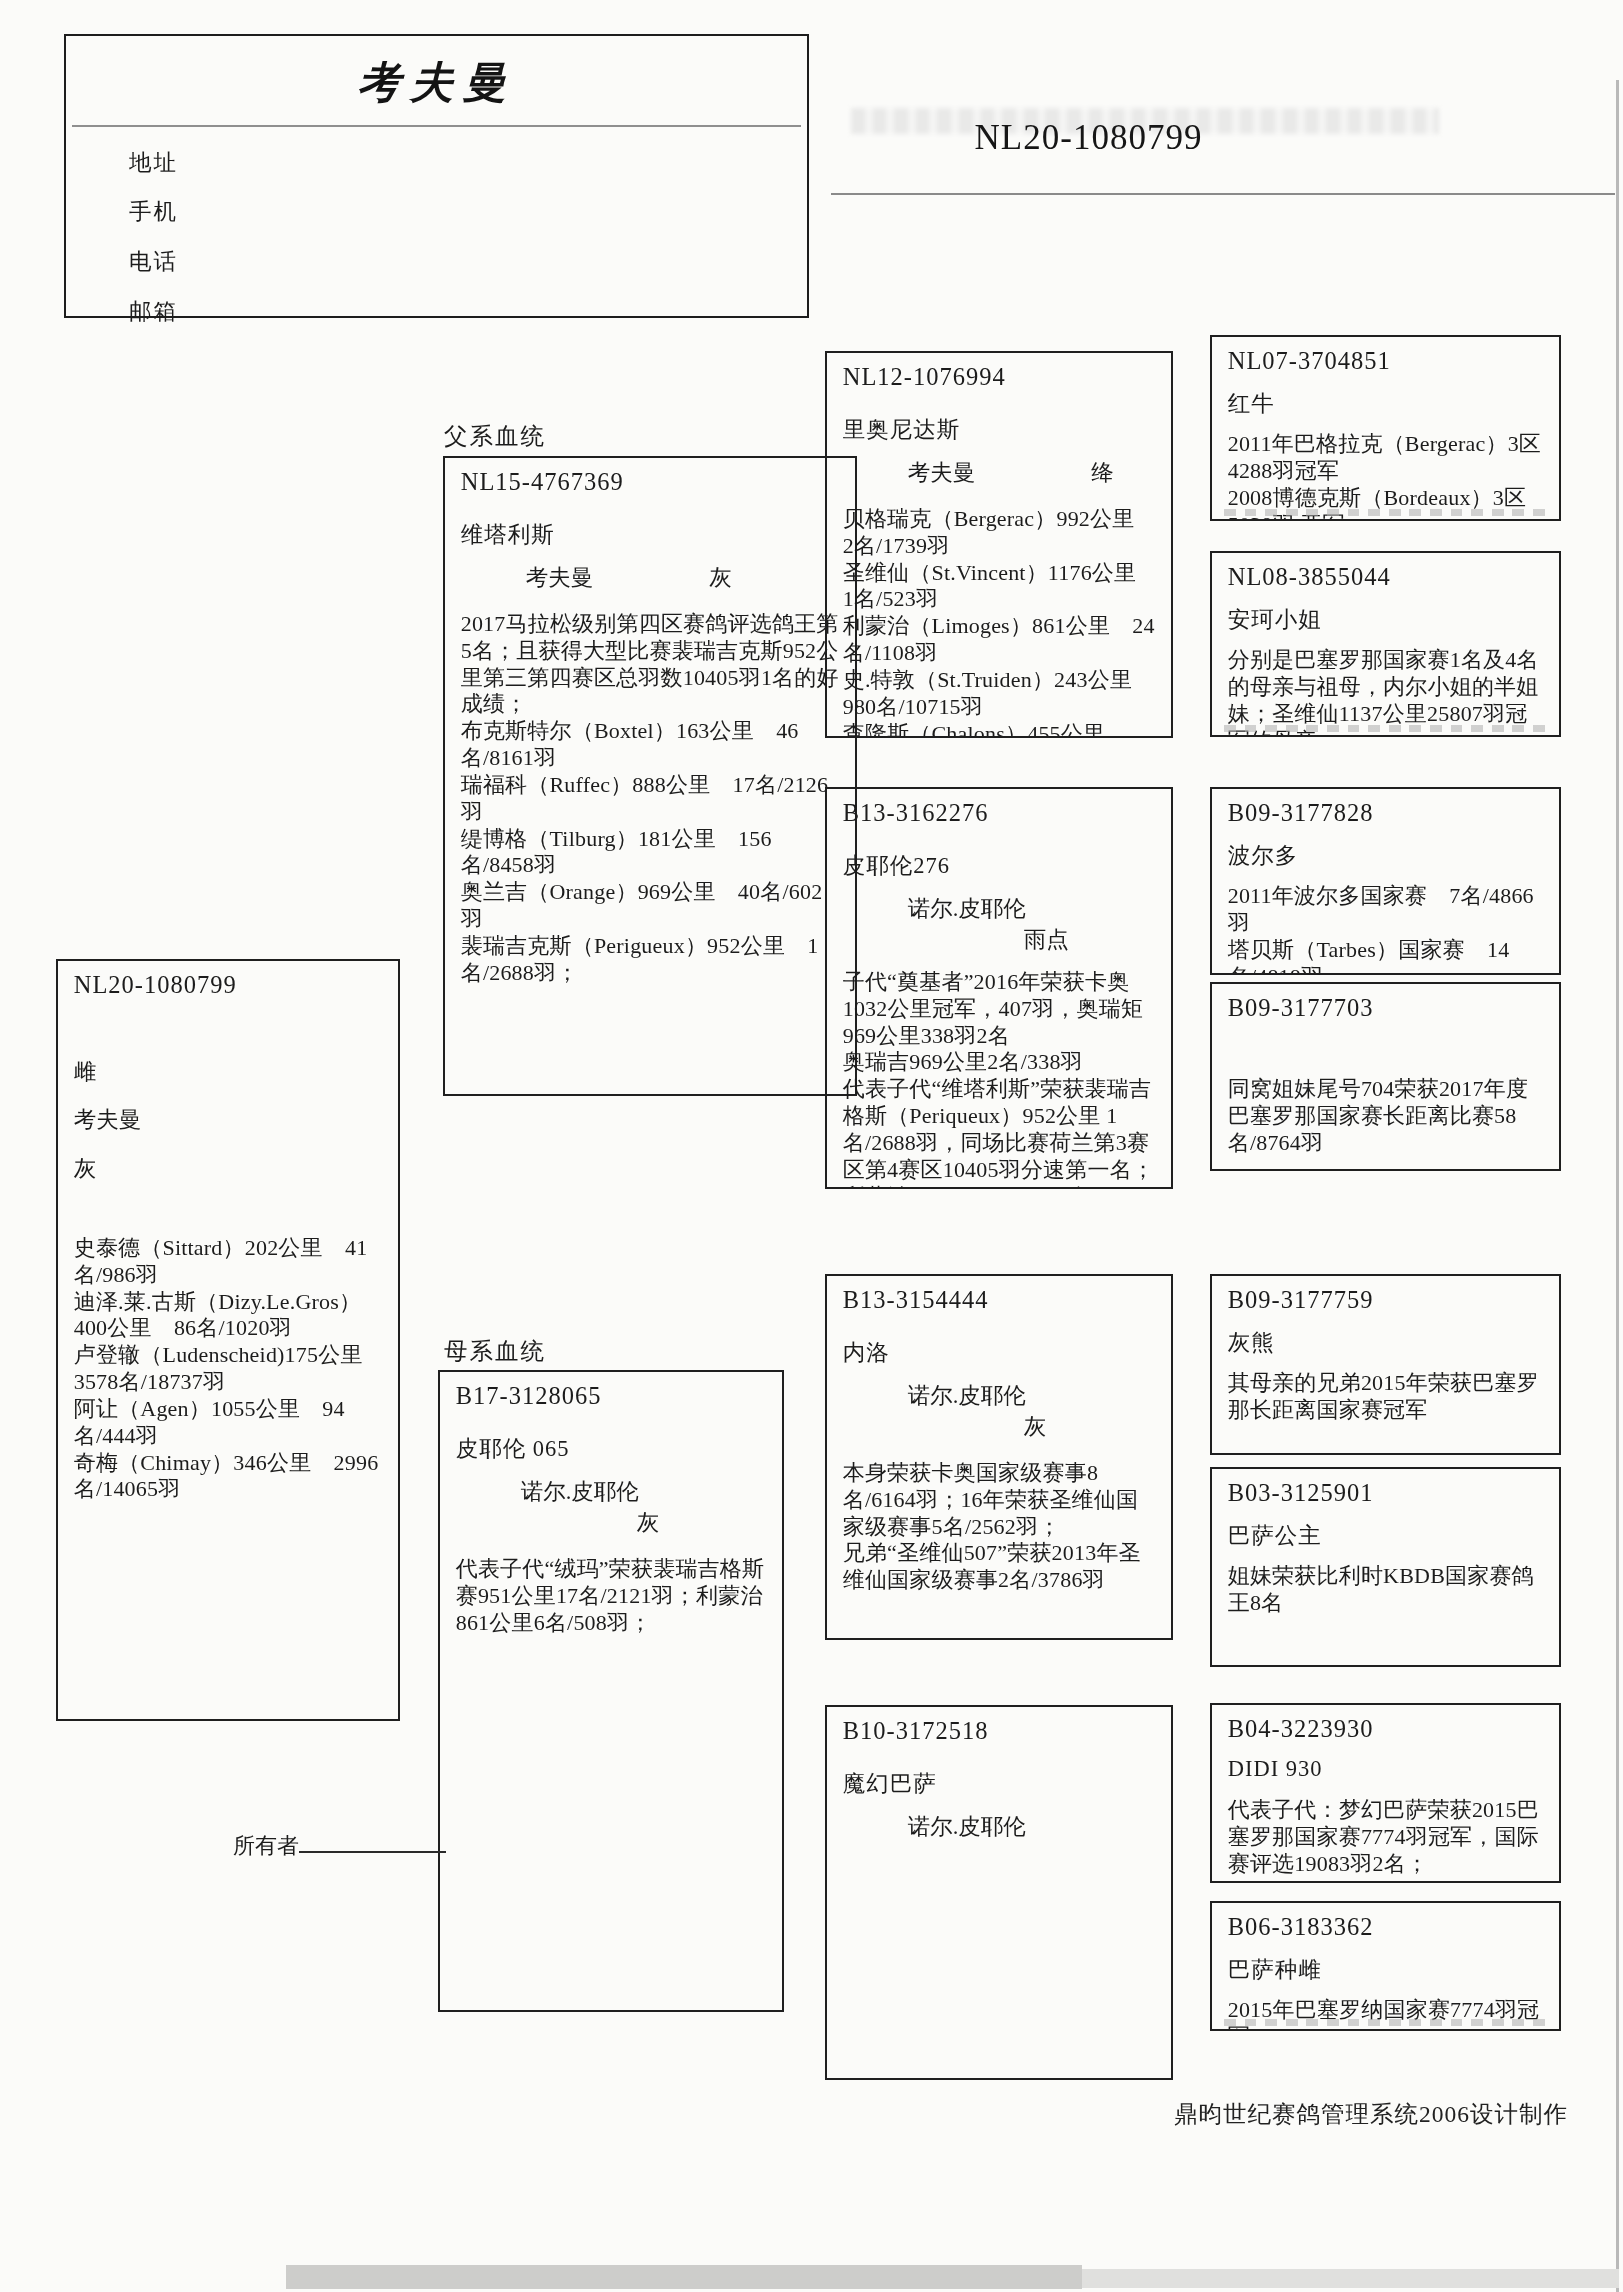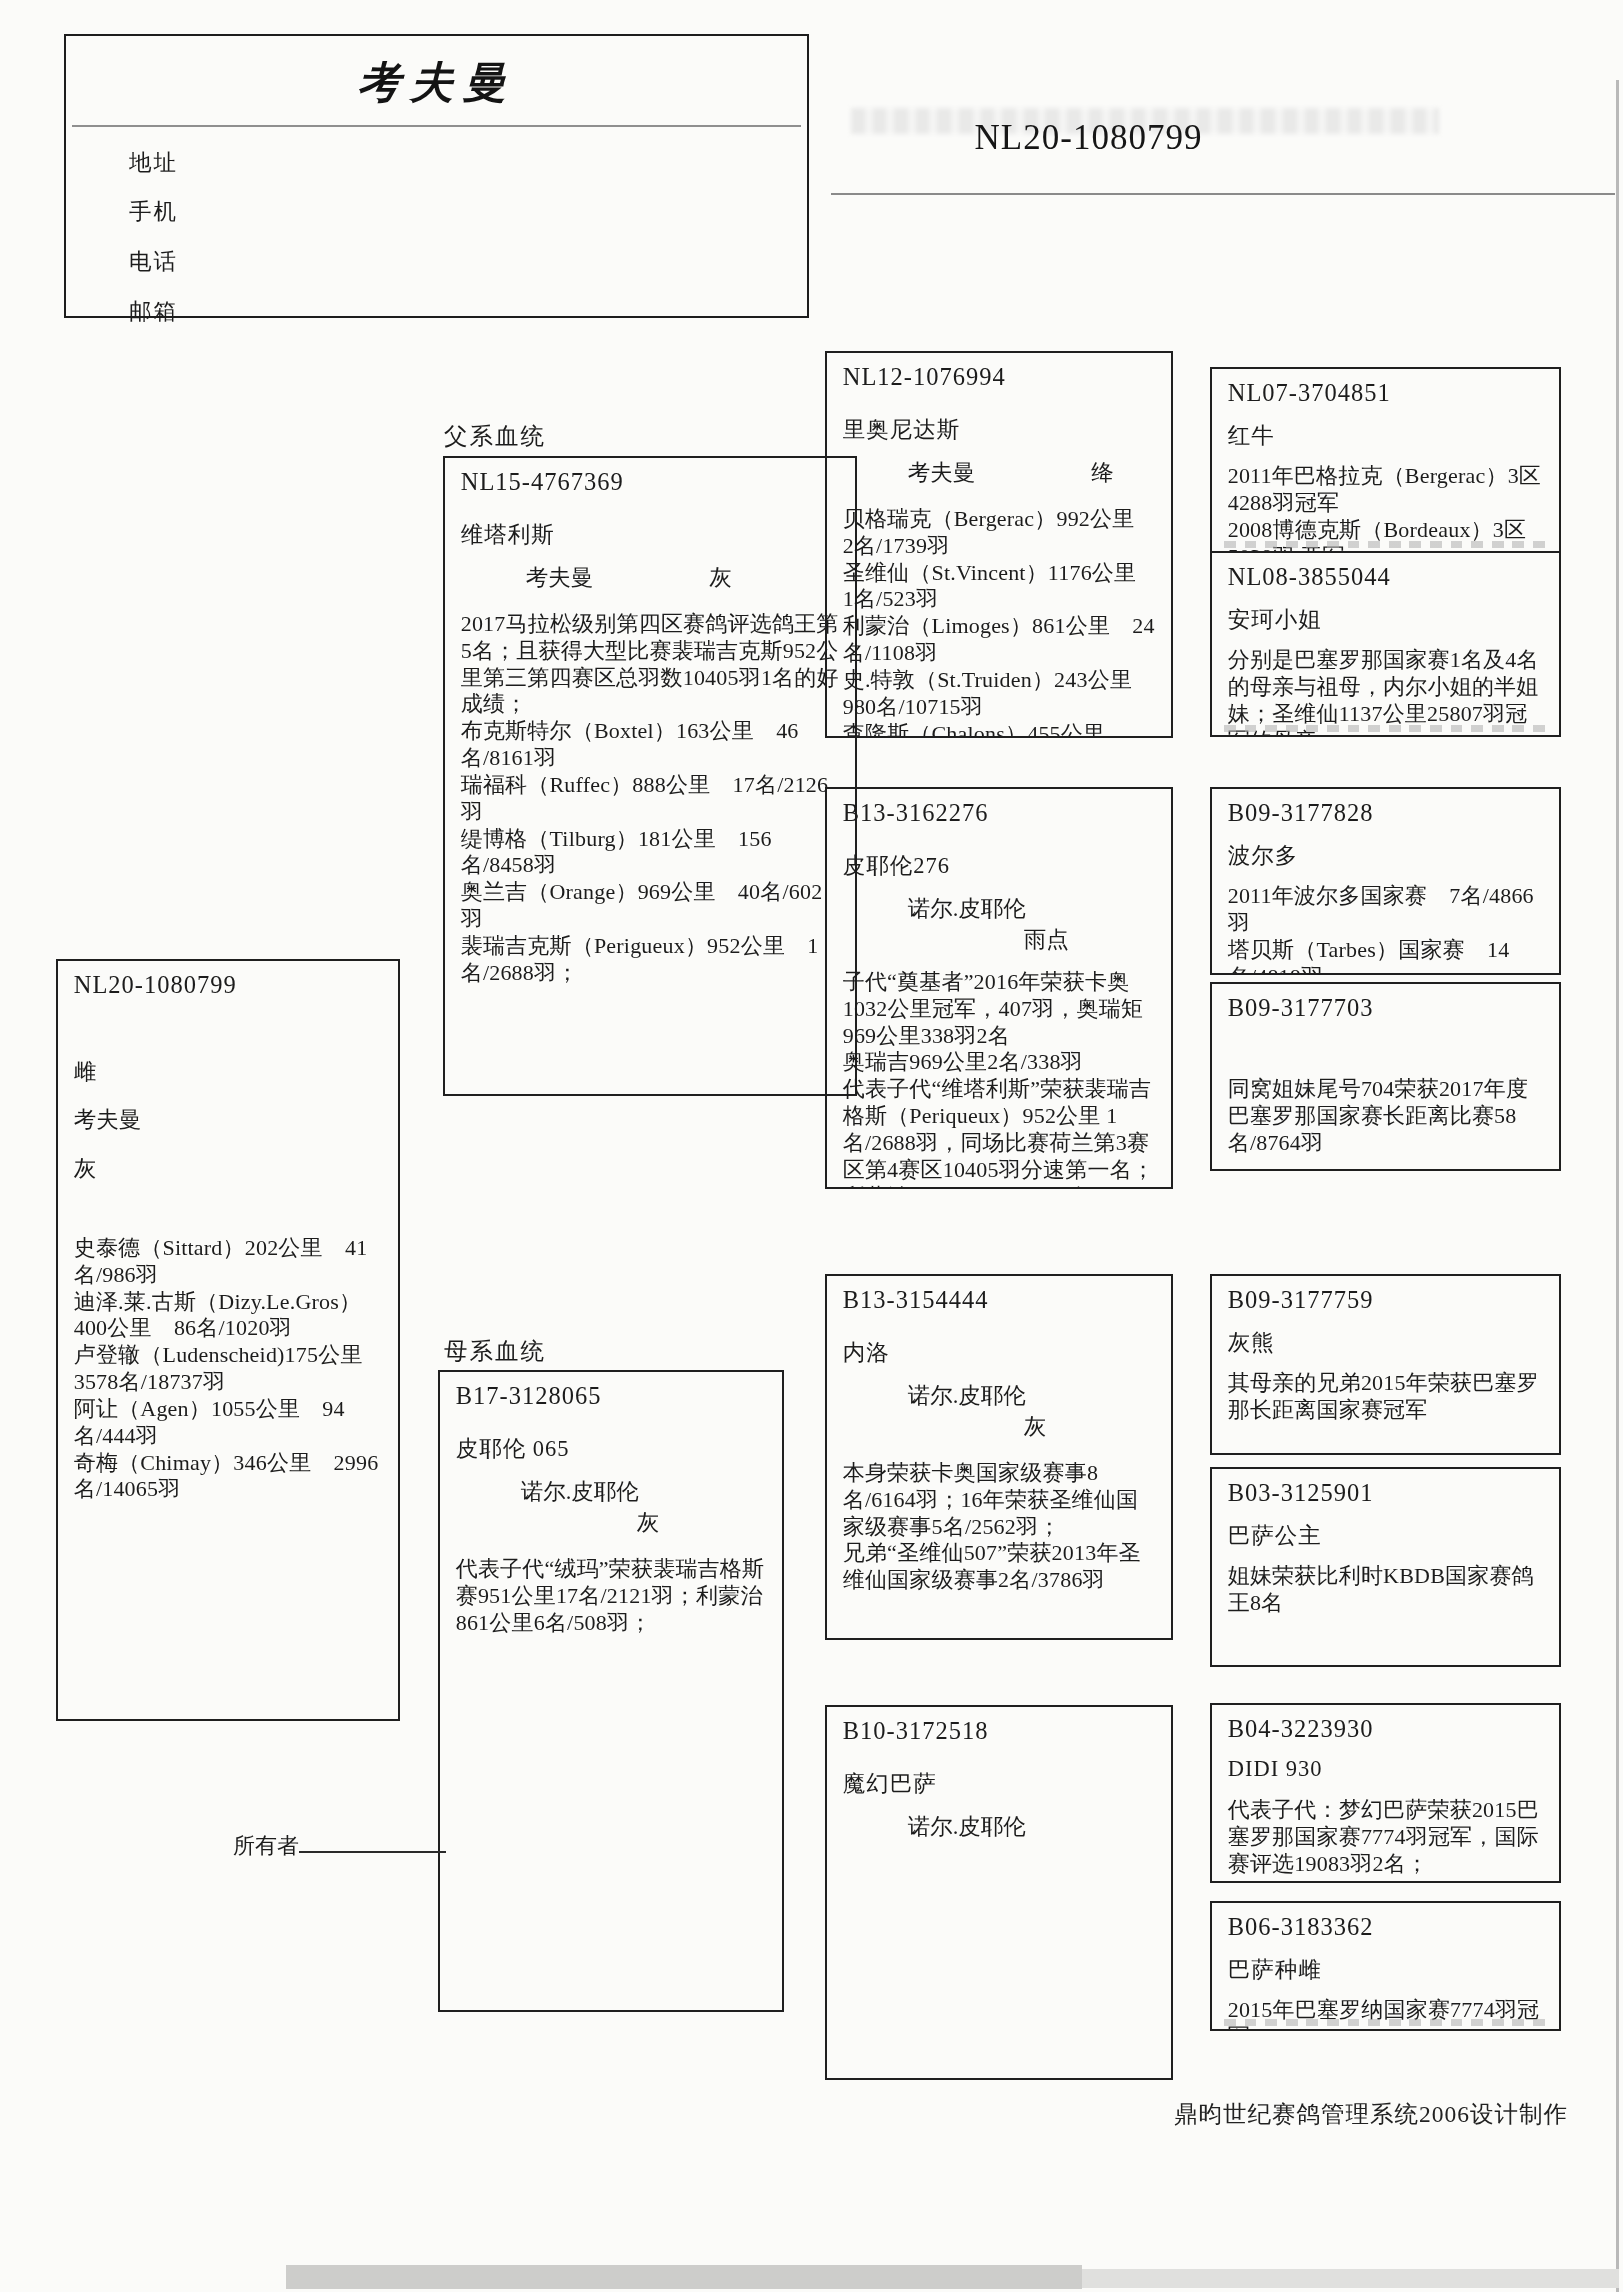--- a/index.html
+++ b/index.html
@@ -163,21 +163,21 @@
     <div class="desc">本身荣获卡奥国家级赛事8名/6164羽；16年荣获圣维仙国家级赛事5名/2562羽；
 兄弟“圣维仙507”荣获2013年圣维仙国家级赛事2名/3786羽</div>
   </div>
 
   <div class="pbox" style="left:825px; top:1705px; width:348px; height:375px;">
     <div class="ring">B10-3172518</div>
     <div class="pname">魔幻巴萨</div>
     <div class="bline"><span>诺尔.皮耶伦</span><span class="pcolor"></span></div>
   </div>
 
-  <div class="pbox" style="left:1210px; top:367px; width:351px; height:186px;">
+  <div class="pbox" style="left:1210px; top:335px; width:351px; height:186px;">
     <div class="ring">NL07-3704851</div>
     <div class="pname" style="margin-top:13.7px;">红牛</div>
     <div class="desc" style="margin-top:11.8px;">2011年巴格拉克（Bergerac）3区4288羽冠军
 2008博德克斯（Bordeaux）3区 5038羽 亚军</div>
     <div class="cutline"></div>
   </div>
 
   <div class="pbox" style="left:1210px; top:551px; width:351px; height:186px;">
     <div class="ring">NL08-3855044</div>
     <div class="pname" style="margin-top:13.7px;">安珂小姐</div>

